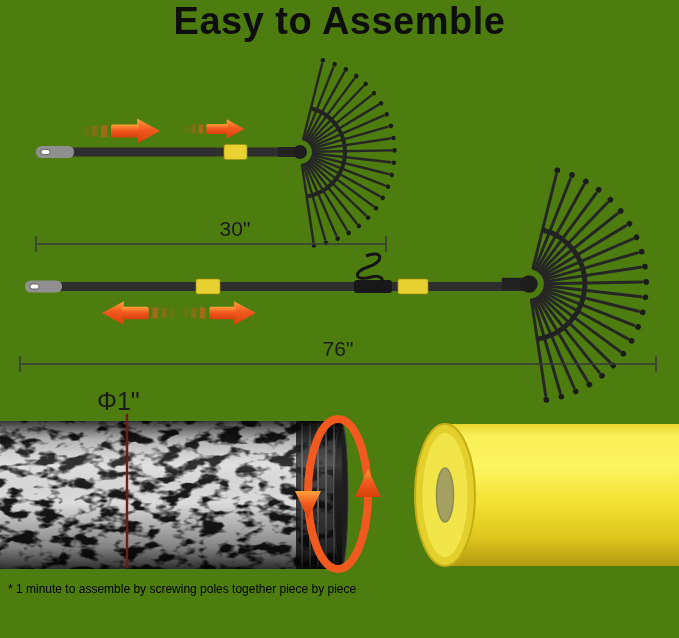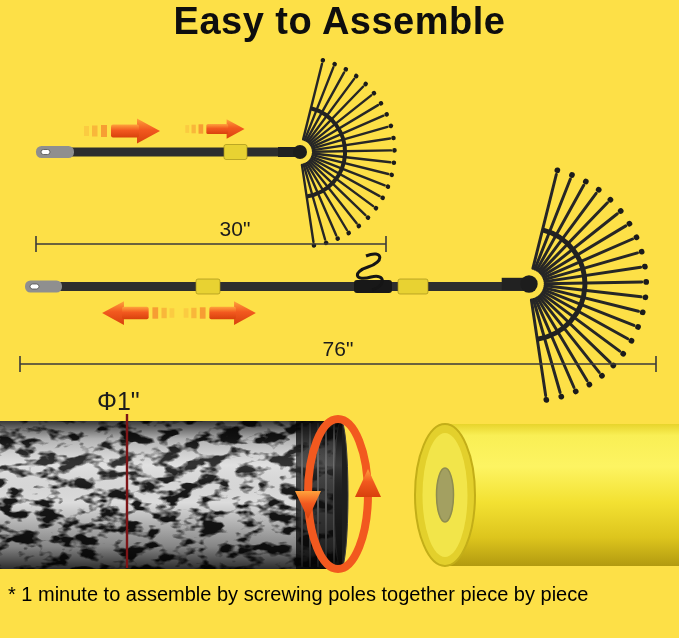--- a/index.html
+++ b/index.html
@@ -1,33 +1,33 @@
 <!DOCTYPE html>
 <html><head>
 <meta charset="utf-8">
 <style>
   html,body { margin:0; padding:0; background:#ffffff; }
   .page {
     position:relative; width:679px; height:638px; overflow:hidden;
-    background:#fde047; font-family:"Liberation Sans", sans-serif;
+    background:#4d7c0f; font-family:"Liberation Sans", sans-serif;
   }
   .art { position:absolute; left:0; top:0; }
   .title {
     position:absolute; left:0; top:0; width:679px; margin:0;
     text-align:center; font-size:38px; font-weight:600; color:#0e0e0e;
     letter-spacing:0.5px; line-height:1.15;
   }
   .dim {
     position:absolute; color:#1c1c1c; font-size:21px; font-weight:400;
   }
   .dim-30 { left:60px; top:217px; width:350px; text-align:center; }
   .dim-76 { left:20px; top:337px; width:636px; text-align:center; }
   .dim-phi { left:97px; top:387px; font-size:25px; }
   .notes { position:absolute; left:8px; top:582px; color:#000; }
-  .notes p { margin:0 0 8px 0; font-size:20px; line-height:1.2; }
+  .notes p { margin:0 0 8px 0; font-size:12px; line-height:1.2; }
 </style>
 </head>
 <body>
 
 <div class="page">
 
   <svg class="art" width="679" height="638" viewBox="0 0 679 638">
     <defs>
       <linearGradient id="og" x1="0" y1="0" x2="0" y2="1">
         <stop offset="0" stop-color="#ffa33c"></stop>

